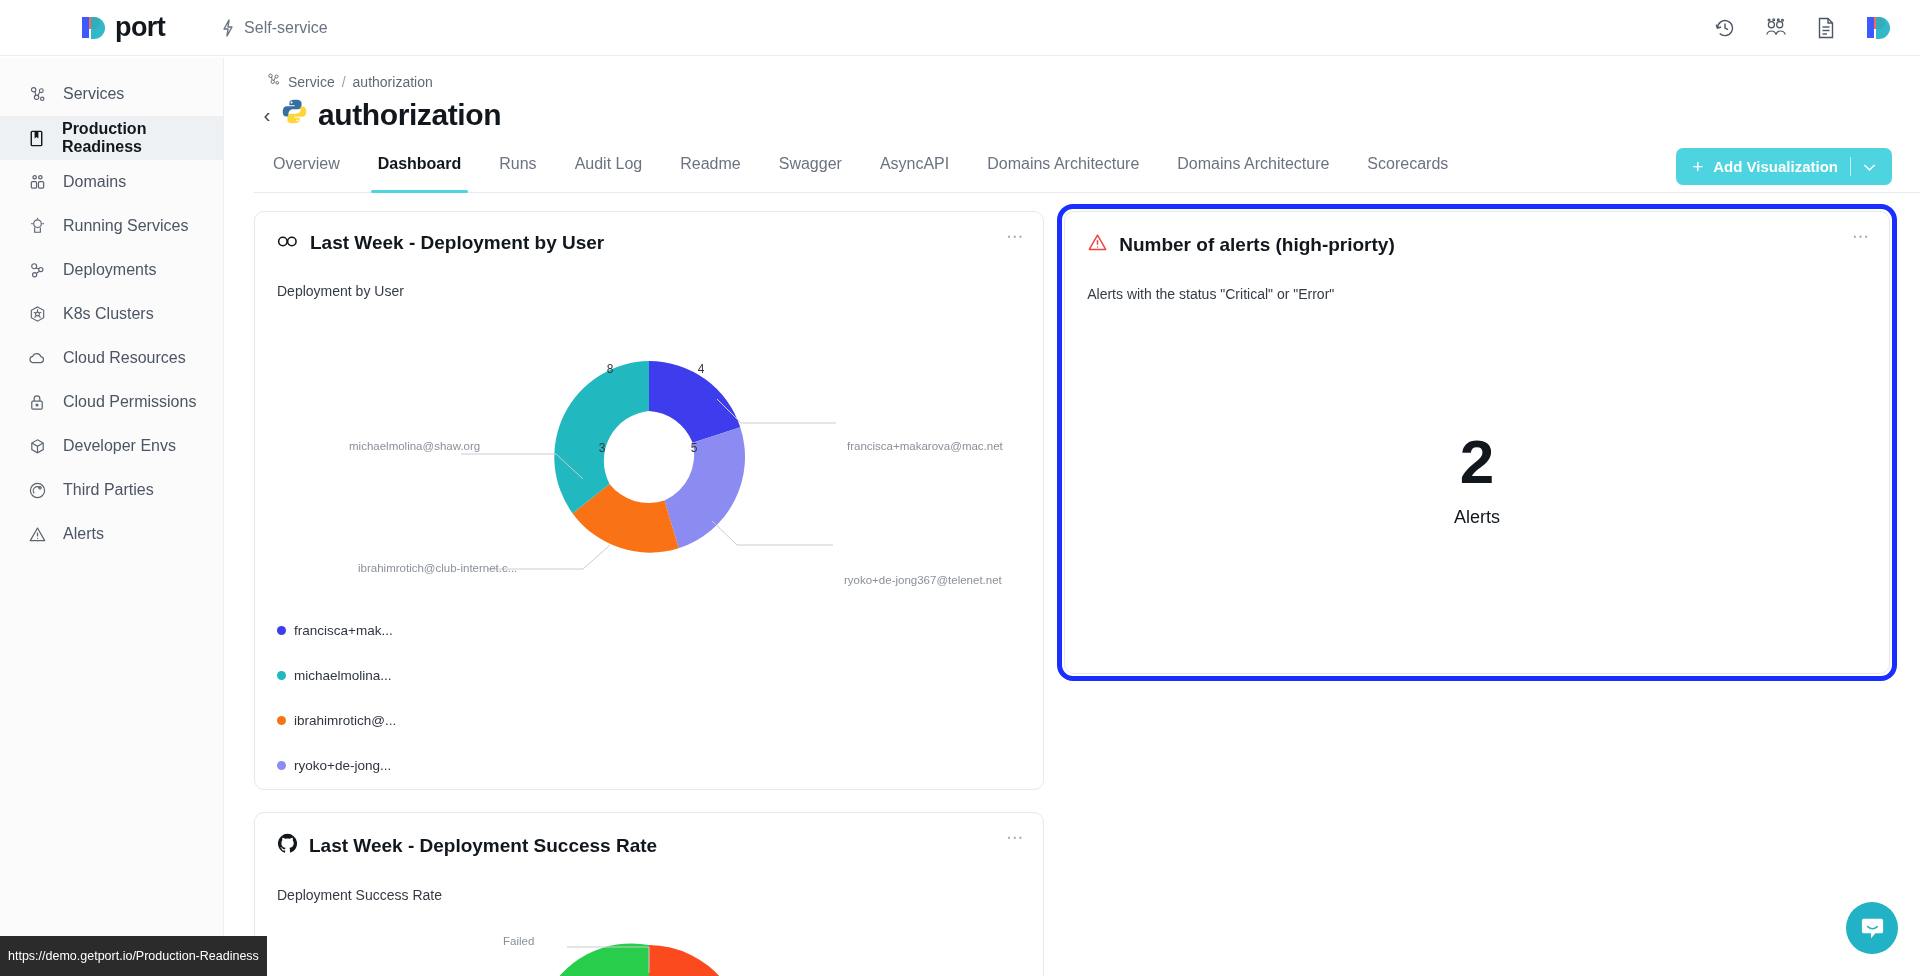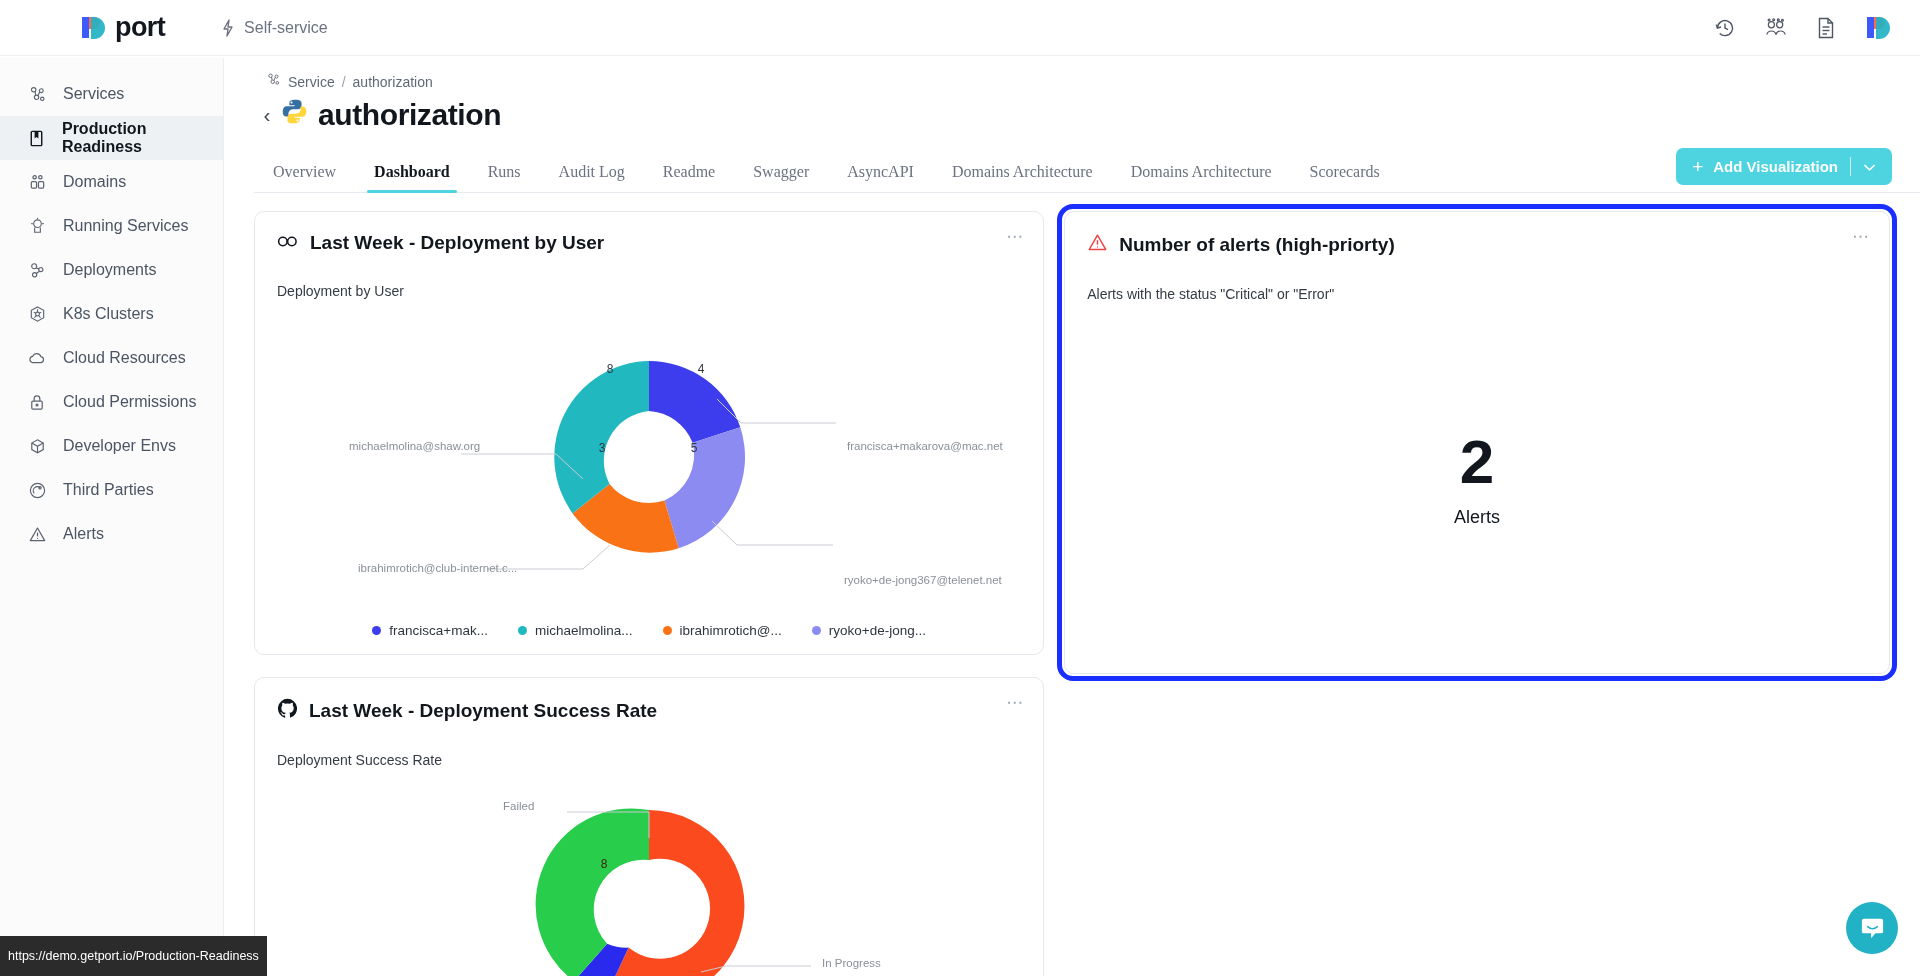--- a/index.html
+++ b/index.html
@@ -60,24 +60,23 @@
     position: absolute; right: 28px; top: 90px;
     display: flex; align-items: center; gap: 10px;
     height: 37px; padding: 0 16px; border-radius: 7px;
     background: #4dd4e0; color: #ffffff; font-size: 15px; font-weight: 700;
     cursor: pointer; border: none;
   }
   .add-btn .divider { width: 1px; height: 19px; background: rgba(255,255,255,.7); margin: 0 2px; }
 
   
   .tabs {
-    display: flex; align-items: flex-end; gap: 0;
+    display: flex; gap: 0;
     margin: 22px 0 0 30px; border-bottom: 1px solid #e7eaee; height: 38px;
     width: 1666px;
-    font-family: Liberation Serif, serif;
   }
   .tab {
     font-size: 16px; color: #6b7280; padding: 0 19px 11px 19px; cursor: pointer;
     position: relative; white-space: nowrap;
   }
   .tab.active { color: #11171d; font-weight: 700; }
   .tab.active::after {
     content: ""; position: absolute; left: 12px; right: 12px; bottom: -1px;
     height: 3px; background: #4dd4e0; border-radius: 2px;
   }
@@ -111,21 +110,21 @@
   .donut-wrap.short { height: 215px; overflow: hidden; }
   .donut { position: absolute; left: 50%; transform: translateX(-50%); }
   .slice-val {
     position: absolute; font-size: 12px; color: #2f3640; font-weight: 400;
     transform: translate(-50%,-50%);
   }
   .lead-label {
     position: absolute; font-size: 11.5px; color: #8a9099; white-space: nowrap;
   }
   .leader { position: absolute; stroke: #c8ccd2; stroke-width: 1; fill: none; }
-  .legend { display: flex; justify-content: center; gap: 30px; margin-top: 16px; }
+  .legend { display: flex; justify-content: center; gap: 30px; margin-top: 16px; flex-direction: column; }
   .legend-item { display: flex; align-items: center; gap: 8px; font-size: 13.5px; color: #2f3640; cursor: pointer; }
   .dot { width: 9px; height: 9px; border-radius: 50%; }
 
   
   .num-body { height: 355px; display: flex; flex-direction: column; align-items: center; justify-content: center; }
   .big-num { font-size: 62px; font-weight: 700; color: #11171d; line-height: 1; }
   .num-cap { font-size: 18px; color: #11171d; margin-top: 14px; }
 
   
   .statusbar {

